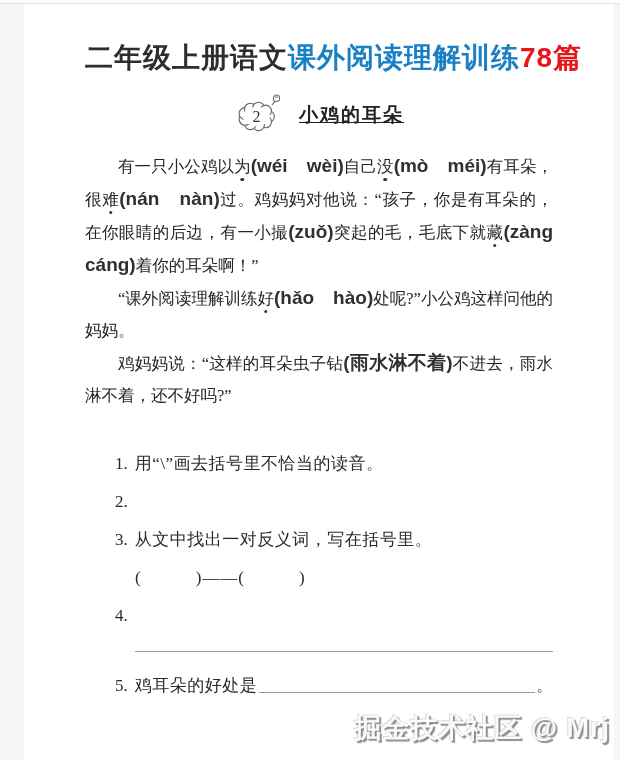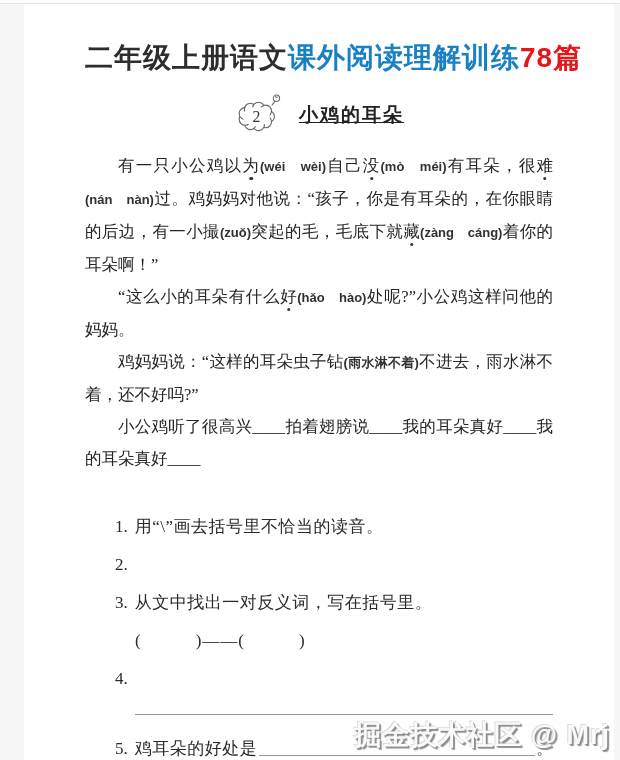--- a/index.html
+++ b/index.html
@@ -22,38 +22,38 @@
   }
   .title .t-blue{color:#1a80c4;}
   .title .t-red{color:#e7151b;}
   .lesson-row{display:flex;align-items:center;justify-content:center;gap:9px;margin-top:16px;height:46px;}
   .cloud-svg{display:block;}
   .lesson-title{font-size:19px;font-weight:700;letter-spacing:2px;color:#222;text-decoration:underline;}
   .passage{margin-top:12px;}
   .para{margin:0;text-indent:2em;font-size:16.5px;line-height:32px;text-align:justify;}
   .pinyin{
     font-family:"Liberation Sans","DejaVu Sans",sans-serif;
-    font-size:13px;font-weight:600;letter-spacing:0;color:#303030;
+    font-size:19px;font-weight:600;letter-spacing:0;color:#303030;
   }
   .emph{position:relative;}
   .emph::after{
     content:"";position:absolute;left:50%;transform:translateX(-50%);
     bottom:-5px;width:3.5px;height:3.5px;border-radius:50%;background:#333;
   }
   .questions{margin-top:40px;padding-left:30px;font-size:17px;color:#2a2a2a;}
   .q-row{display:flex;align-items:flex-end;line-height:23px;margin-bottom:15px;}
   .q-num{margin-right:7px;flex:none;}
   .q-text{flex:none;letter-spacing:0.5px;}
   .bracket-row{margin:0 0 15px 20px;line-height:23px;letter-spacing:1px;}
   .answer-line{border-top:1px solid #999;height:0;margin:24px 0 22px 20px;}
   .q-fill{display:flex;}
   .fill-line{flex:1;border-bottom:1px solid #999;margin:0 1px 4px 2px;}
   .q-suffix{flex:none;}
   .watermark{
-    position:absolute;right:10px;bottom:7px;
+    position:absolute;right:10px;bottom:14px;
     font-family:"Liberation Sans","DejaVu Sans",sans-serif;
     font-weight:700;font-size:27px;letter-spacing:1px;
     color:#fafafa;
     text-shadow:2px 2px 1px #8e8e8e,-1px -1px 0 #dcdcdc,1px 1px 0 #b5b5b5;
   }
 </style>
 </head>
 <body>
 
 <div class="top-band"></div>
@@ -82,23 +82,22 @@
         <path d="M44,9.6 Q42,12.5 40.5,13.8"></path>
         <path d="M43.6,4.4 Q45.5,6 47.3,5"></path>
       </g>
       <text x="24" y="32" text-anchor="middle" font-family="Liberation Serif, DejaVu Serif, serif" font-size="17" fill="#333333">2</text>
     </svg>
     <span class="lesson-title">小鸡的耳朵</span>
   </div>
 
   <div class="passage">
       <p class="para"><span>有一只小公鸡以</span><span class="emph">为</span><span class="pinyin">(wéi　wèi)</span><span>自己</span><span class="emph">没</span><span class="pinyin">(mò　méi)</span><span>有耳朵，很</span><span class="emph">难</span><span class="pinyin">(nán　nàn)</span><span>过。鸡妈妈对他说：“孩子，你是有耳朵的，在你眼睛的后边，有一小撮</span><span class="pinyin">(zuǒ)</span><span>突起的毛，毛底下就</span><span class="emph">藏</span><span class="pinyin">(zàng　cáng)</span><span>着你的耳朵啊！”</span></p>
-      <p class="para"><span>“这么小的耳朵有什么</span><span class="emph">好</span><span class="pinyin">(hǎo　hào)</span><span>处呢?”小公鸡这样问他的妈妈。</span></p>
+      <p class="para"><span>“课外阅读理解训练</span><span class="emph">好</span><span class="pinyin">(hǎo　hào)</span><span>处呢?”小公鸡这样问他的妈妈。</span></p>
       <p class="para"><span>鸡妈妈说：“这样的耳朵虫子钻</span><span class="pinyin">(雨水淋不着)</span><span>不进去，雨水淋不着，还不好吗?”</span></p>
-      <p class="para"><span>小公鸡听了很高兴</span><span>____</span><span>拍着翅膀说</span><span>____</span><span>我的耳朵真好</span><span>____</span><span>我的耳朵真好</span><span>____</span></p>
     </div>
 
   <div class="questions">
       <div class="q-row">
         <span class="q-num">1.</span>
         <span class="q-text">用“\”画去括号里不恰当的读音。</span>
       </div>
       <div class="q-row">
         <span class="q-num">2.</span>
       </div>

